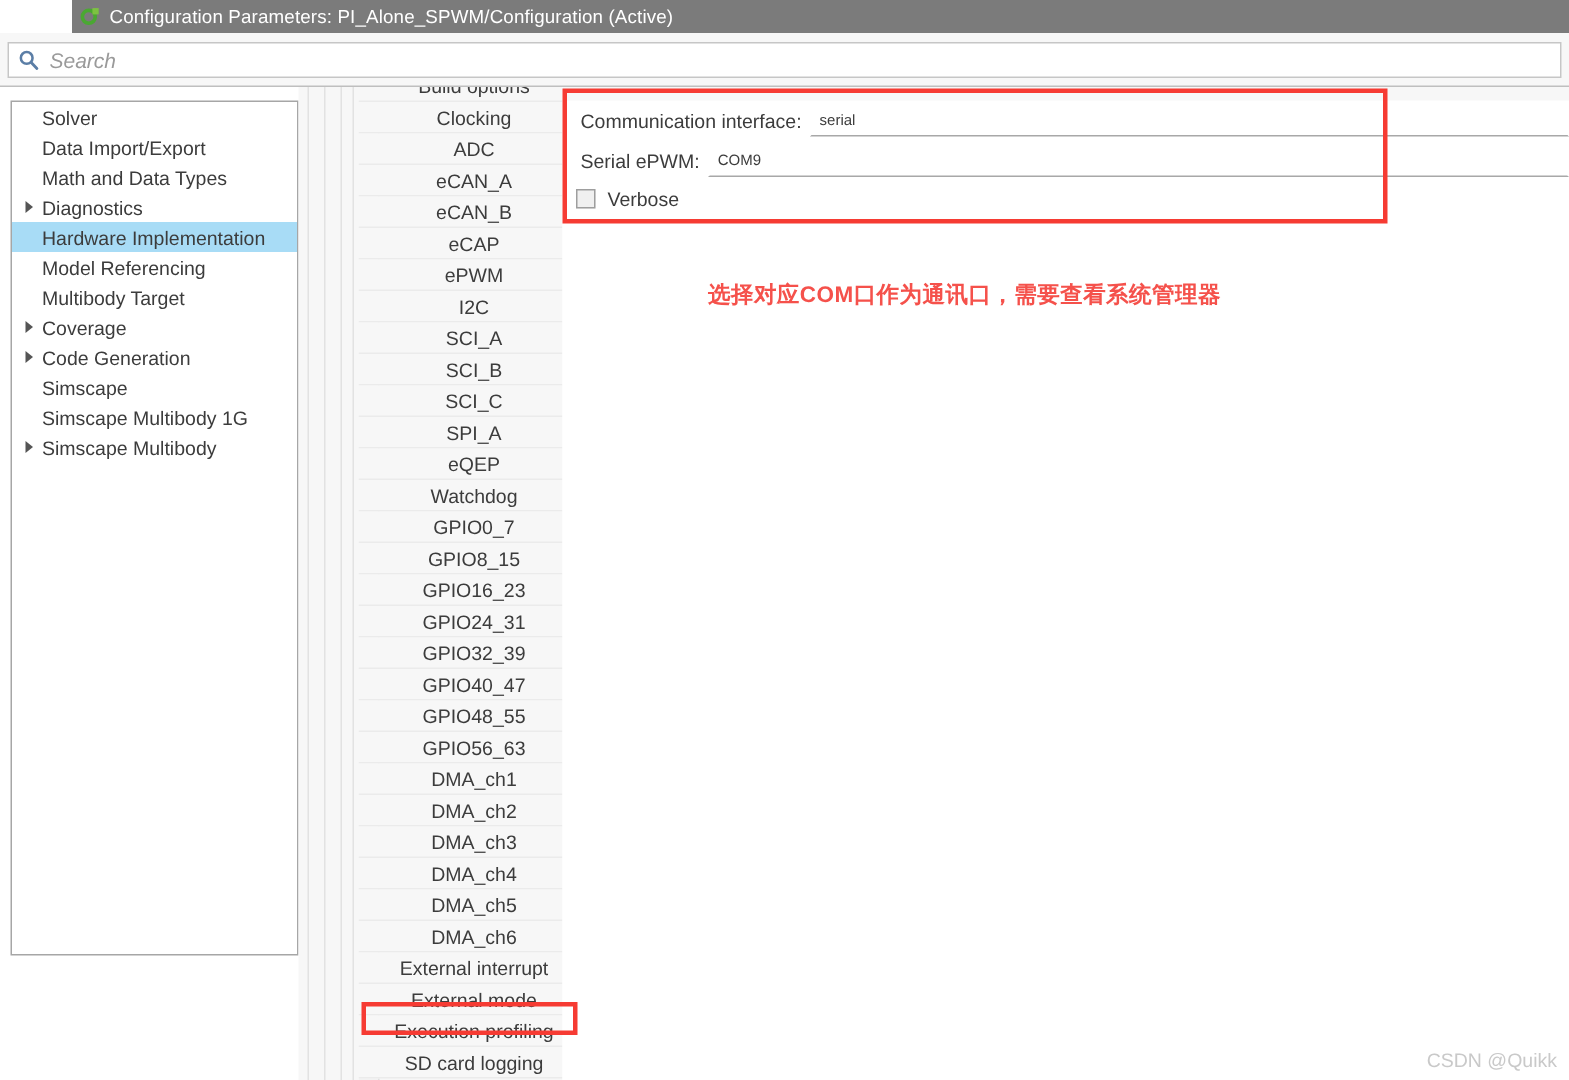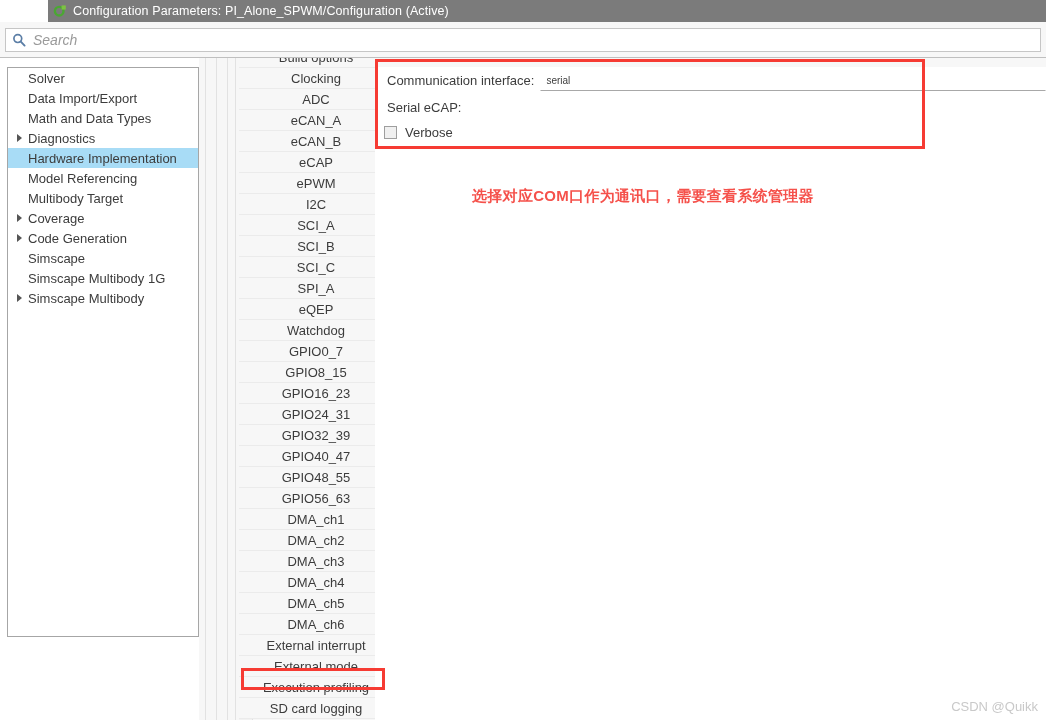--- a/index.html
+++ b/index.html
@@ -414,21 +414,22 @@
 
 <div class="content-panel">
   <div class="content-top-band"></div>
 
   <div class="field-row" style="top:9px;">
     <span class="field-label">Communication interface:</span>
     <span class="field-value-box">serial</span>
   </div>
 
   <div class="field-row" style="top:36px;">
-    <span class="field-label">Serial eCAP:</span>
+    <span class="field-label">Serial ePWM:</span>
+    <span class="field-value-box">COM9</span>
   </div>
 
   <div class="checkbox-row" style="top:62px;">
     <span class="checkbox"></span>
     <span class="checkbox-label">Verbose</span>
   </div>
 </div>
 
 <div class="redbox" id="redbox-form"></div>
 <div class="redbox" id="redbox-extmode"></div>

